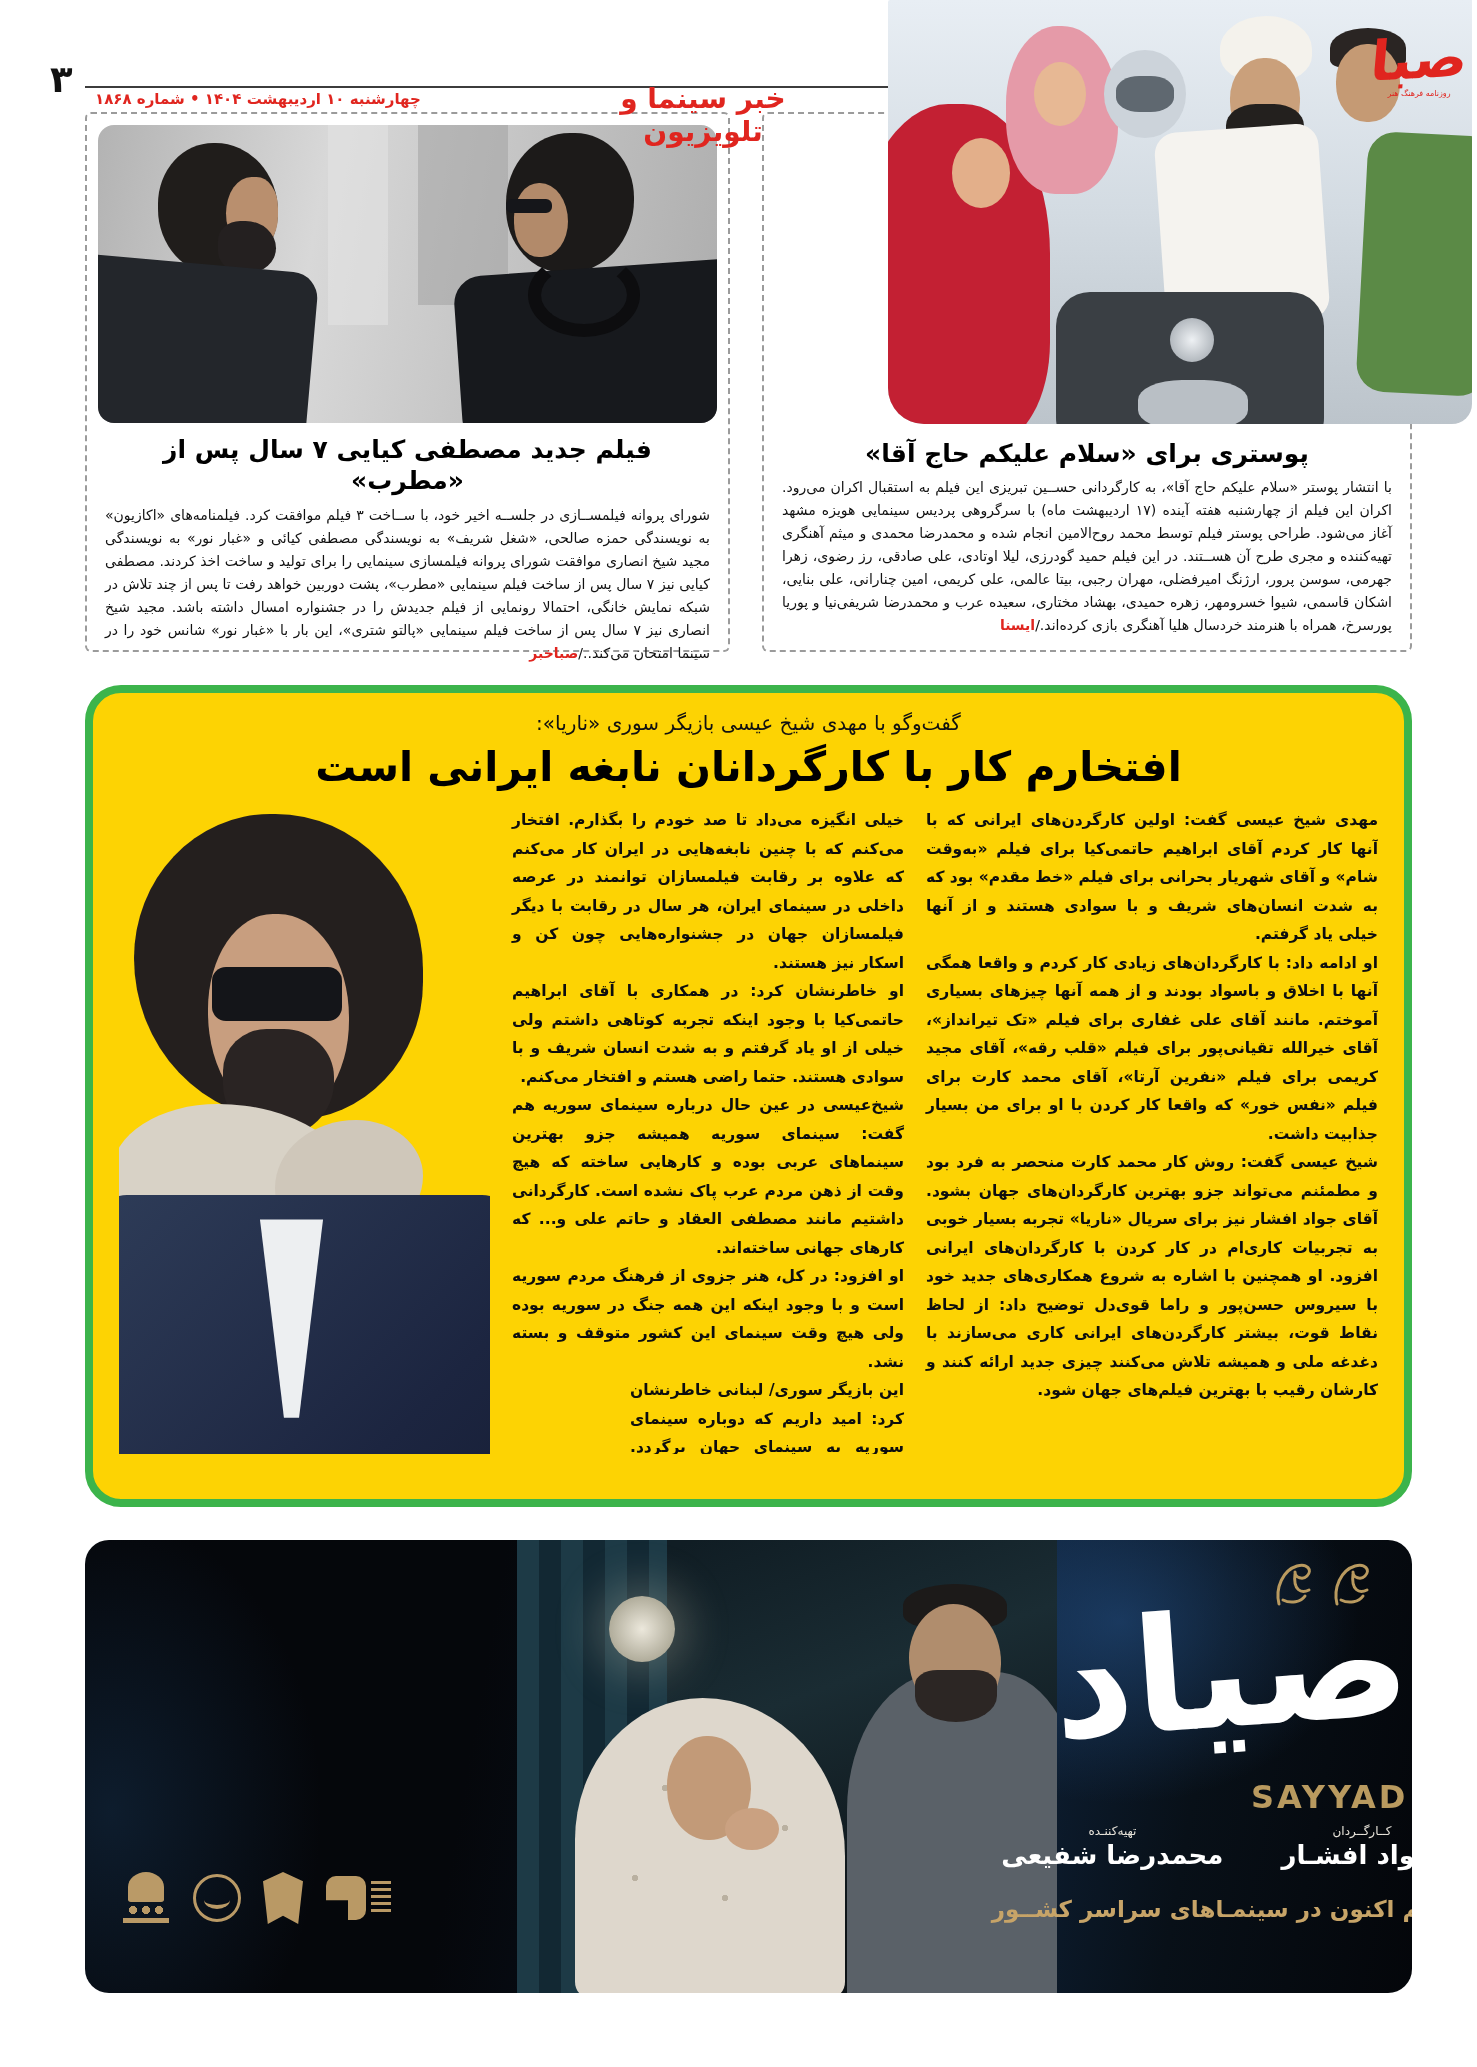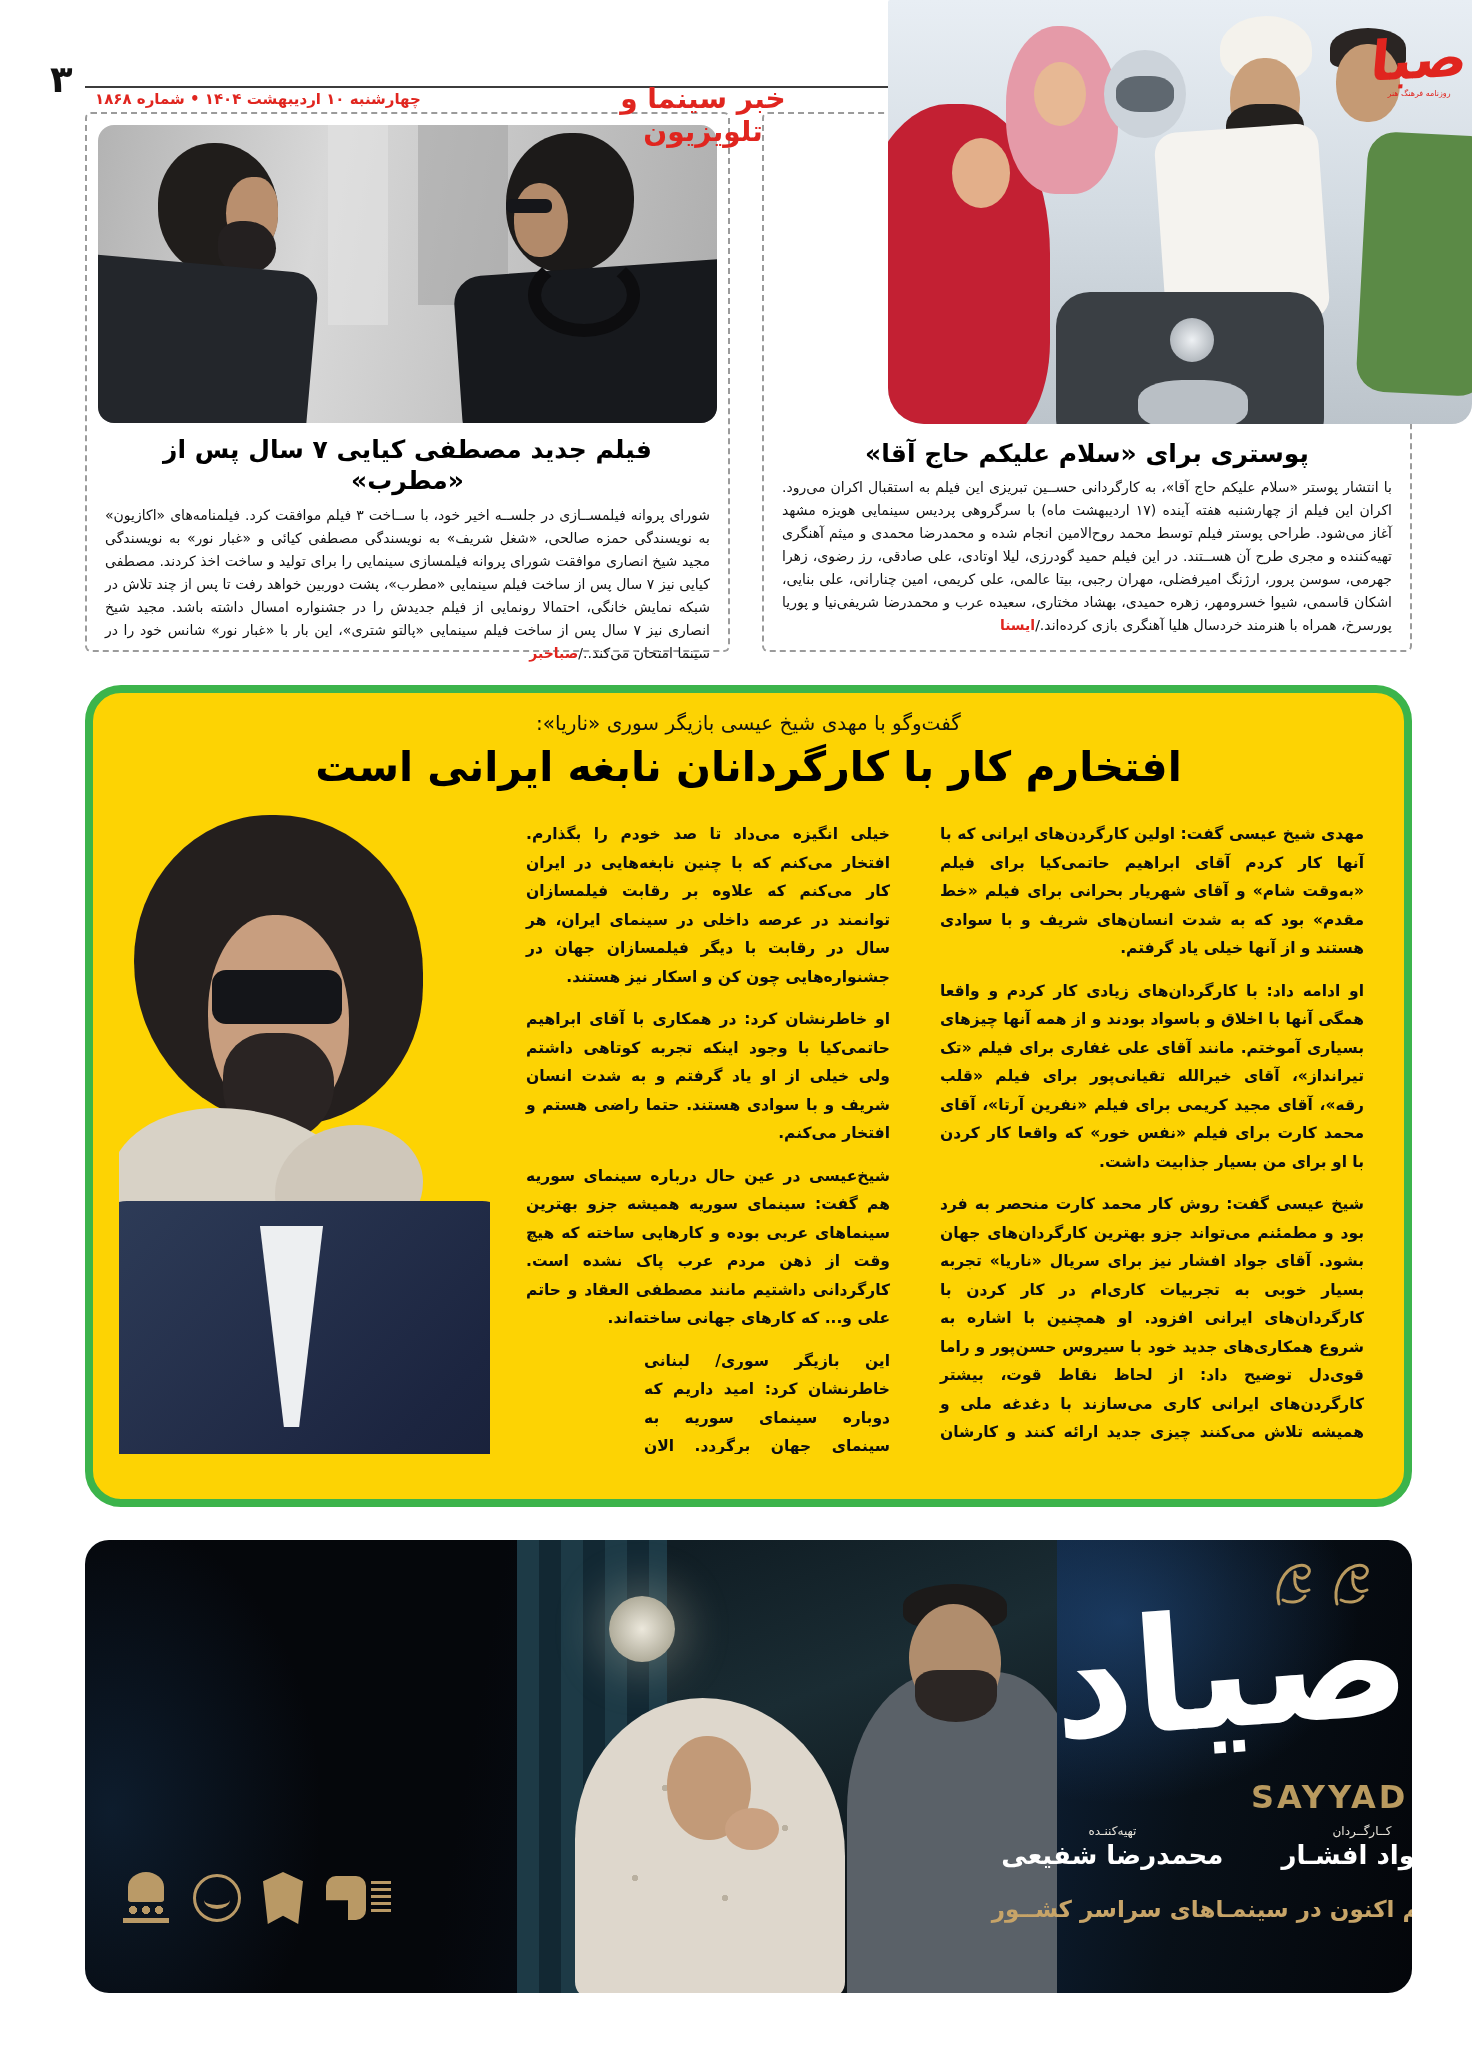--- a/index.html
+++ b/index.html
@@ -57,21 +57,21 @@
   .h-moto{position:absolute;left:168px;top:292px;width:268px;height:160px;background:#3a3f44;border-radius:34px;}
   .h-light{position:absolute;left:282px;top:318px;width:44px;height:44px;background:radial-gradient(#eef1f4,#9aa1a8);border-radius:50%;}
   .h-fender{position:absolute;left:250px;top:380px;width:110px;height:50px;background:#b9bfc5;border-radius:40%;}
 
   
   #interview{position:absolute;left:85px;top:685px;width:1327px;height:822px;box-sizing:border-box;
              background:#fdd303;border:8px solid #3cb44b;border-radius:36px;padding:18px 26px 14px;overflow:hidden;z-index:2;}
   .iv-kicker{text-align:center;font-size:20px;font-weight:normal;color:#111;}
   .iv-headline{text-align:center;font-size:41px;font-weight:bold;color:#000;margin:8px 0 14px;line-height:1.2;}
   .iv-grid{display:grid;grid-template-columns:452px 392px 1fr;column-gap:22px;height:648px;overflow:hidden;}
-  .iv-col p{margin:14px;font-size:15.5px;line-height:28.5px;font-weight:bold;text-align:justify;color:#0e0e0e;}
+  .iv-col p{margin:0;font-size:15.5px;line-height:28.5px;font-weight:bold;text-align:justify;color:#0e0e0e;}
   .iv-col p.narrow{padding-left:118px;}
 
   
   .portrait{position:relative;height:100%;overflow:hidden;}
   .pt-hair{position:absolute;left:4%;top:1%;width:78%;height:37%;background:#241f1e;border-radius:48% 52% 46% 54%;}
   .pt-face{position:absolute;left:24%;top:13%;width:38%;height:25%;background:#c89e7f;border-radius:46% 50% 48% 52%;}
   .pt-shades{position:absolute;left:25%;top:19.5%;width:35%;height:6.5%;background:#141519;border-radius:14px;}
   .pt-beard{position:absolute;left:28%;top:27%;width:30%;height:13%;background:#2a2423;border-radius:40% 46% 52% 50%;}
   .pt-collar{position:absolute;left:-2%;top:36%;width:66%;height:19%;background:#d8d2c6;border-radius:46% 60% 40% 55%;}
   .pt-collar2{position:absolute;left:42%;top:38%;width:40%;height:15%;background:#cfc7ba;border-radius:55% 45% 55% 45%;}
@@ -192,20 +192,21 @@
       <div class="iv-col">
         <p>مهدی شیخ عیسی گفت: اولین کارگردن‌های ایرانی که با آنها کار کردم آقای ابراهیم حاتمی‌کیا برای فیلم «به‌وقت شام» و آقای شهریار بحرانی برای فیلم «خط مقدم» بود که به شدت انسان‌های شریف و با سوادی هستند و از آنها خیلی یاد گرفتم.</p>
         <p>او ادامه داد: با کارگردان‌های زیادی کار کردم و واقعا همگی آنها با اخلاق و باسواد بودند و از همه آنها چیزهای بسیاری آموختم. مانند آقای علی غفاری برای فیلم «تک تیرانداز»، آقای خیرالله تقیانی‌پور برای فیلم «قلب رقه»، آقای مجید کریمی برای فیلم «نفرین آرتا»، آقای محمد کارت برای فیلم «نفس خور» که واقعا کار کردن با او برای من بسیار جذابیت داشت.</p>
         <p>شیخ عیسی گفت: روش کار محمد کارت منحصر به فرد بود و مطمئنم می‌تواند جزو بهترین کارگردان‌های جهان بشود. آقای جواد افشار نیز برای سریال «ناریا» تجربه بسیار خوبی به تجربیات کاری‌ام در کار کردن با کارگردان‌های ایرانی افزود. او همچنین با اشاره به شروع همکاری‌های جدید خود با سیروس حسن‌پور و راما قوی‌دل توضیح داد: از لحاظ نقاط قوت، بیشتر کارگردن‌های ایرانی کاری می‌سازند با دغدغه ملی و همیشه تلاش می‌کنند چیزی جدید ارائه کنند و کارشان رقیب با بهترین فیلم‌های جهان شود.</p>
 
       </div>
       <div class="iv-col">
         <p>خیلی انگیزه می‌داد تا صد خودم را بگذارم. افتخار می‌کنم که با چنین نابغه‌هایی در ایران کار می‌کنم که علاوه بر رقابت فیلمسازان توانمند در عرصه داخلی در سینمای ایران، هر سال در رقابت با دیگر فیلمسازان جهان در جشنواره‌هایی چون کن و اسکار نیز هستند.</p>
         <p>او خاطرنشان کرد: در همکاری با آقای ابراهیم حاتمی‌کیا با وجود اینکه تجربه کوتاهی داشتم ولی خیلی از او یاد گرفتم و به شدت انسان شریف و با سوادی هستند. حتما راضی هستم و افتخار می‌کنم.</p>
         <p>شیخ‌عیسی در عین حال درباره سینمای سوریه هم گفت: سینمای سوریه همیشه جزو بهترین سینماهای عربی بوده و کارهایی ساخته که هیچ وقت از ذهن مردم عرب پاک نشده است. کارگردانی داشتیم مانند مصطفی العقاد و حاتم علی و... که کارهای جهانی ساخته‌اند.</p>
+        <p>او افزود: در کل، هنر جزوی از فرهنگ مردم سوریه است و با وجود اینکه این همه جنگ در سوریه بوده ولی هیچ وقت سینمای این کشور متوقف و بسته نشد.</p>
         <p class="narrow">این بازیگر سوری/ لبنانی خاطرنشان کرد: امید داریم که دوباره سینمای سوریه به سینمای جهان برگردد. الان شرایط در این کشور نرمال نیست و همه چیز باید از اول ساخته شود. به امید خدا همه چیز درست می‌شود. چون مردم سوریه عاشق هنر هستند و سوادش را نیز دارند. /ایرنا</p>
       </div>
       <div class="portrait">
         <div class="pt-hair"></div>
         <div class="pt-face"></div>
         <div class="pt-shades"></div>
         <div class="pt-beard"></div>
         <div class="pt-collar"></div>
         <div class="pt-collar2"></div>
         <div class="pt-jacket"></div>

